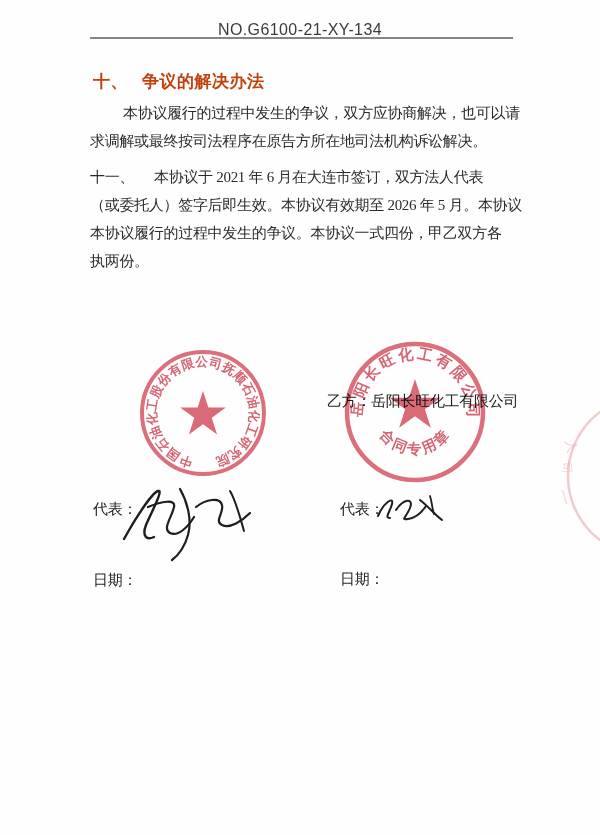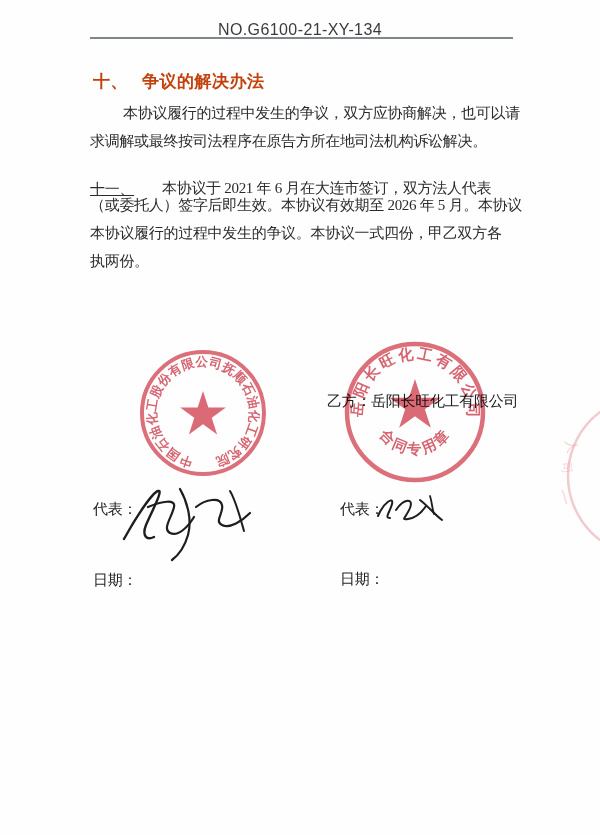--- a/index.html
+++ b/index.html
@@ -32,22 +32,22 @@
 
   <div class="abs docnum">NO.G6100-21-XY-134</div>
   <div class="abs rule"></div>
 
   <div class="abs heading" style="left:93px;top:70px;">
     <span class="num">十、</span><span>争议的解决办法</span>
   </div>
   <div class="abs line" style="left:123px;top:104px;">本协议履行的过程中发生的争议，双方应协商解决，也可以请</div>
   <div class="abs line" style="left:90px;top:132px;">求调解或最终按司法程序在原告方所在地司法机构诉讼解决。</div>
 
-  <div class="abs line" style="left:90px;top:180px;text-decoration:underline;">十一、</div>
-  <div class="abs line" style="left:162px;top:168px;margin-top:11px;">本协议于 2021 年 6 月在大连市签订，双方法人代表</div>
+  <div class="abs line" style="left:90px;top:168px;">十一、</div>
+  <div class="abs line" style="left:154px;top:168px;">本协议于 2021 年 6 月在大连市签订，双方法人代表</div>
   <div class="abs line" style="left:90px;top:196px;">（或委托人）签字后即生效。本协议有效期至 2026 年 5 月。本协议</div>
   <div class="abs line" style="left:90px;top:224px;">本协议履行的过程中发生的争议。本协议一式四份，甲乙双方各</div>
   <div class="abs line" style="left:90px;top:252px;">执两份。</div>
 
   <div class="abs pname" style="left:327px;top:392px;">乙方：岳阳长旺化工有限公司</div>
 
   <div class="abs pname" style="left:93px;top:500px;">代表：</div>
   <div class="abs pname" style="left:340px;top:500px;">代表：</div>
 
   <svg class="abs sig" style="left:118px;top:477px;" width="140" height="85" viewBox="0 0 140 85">

